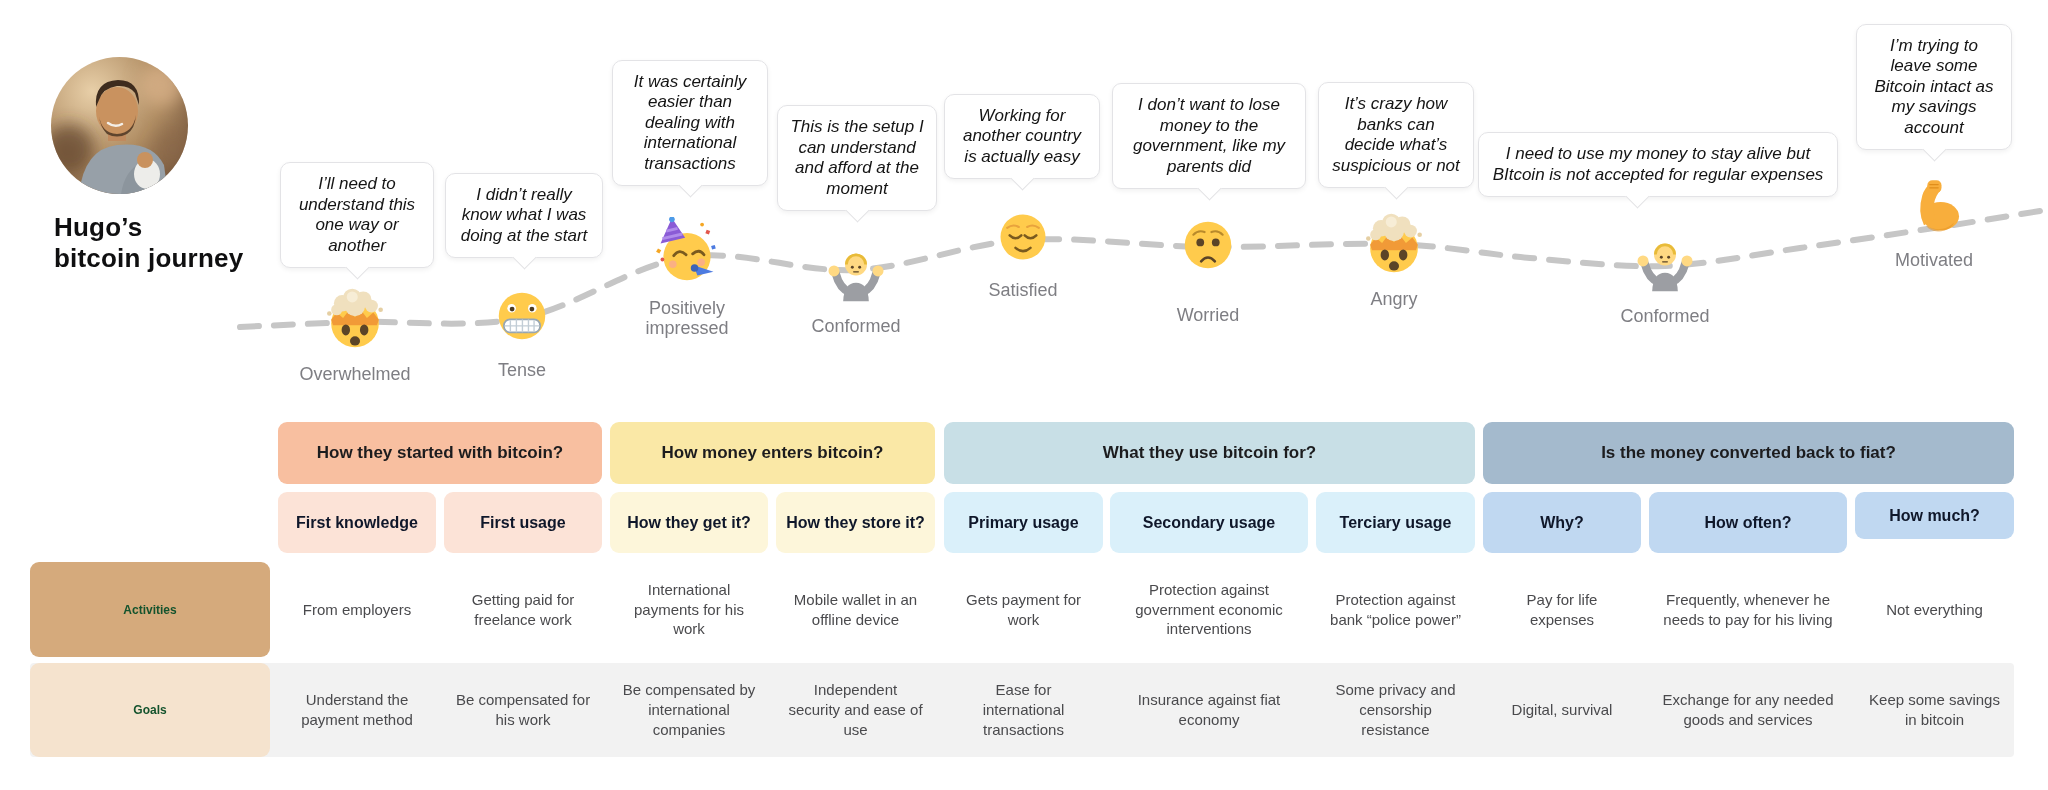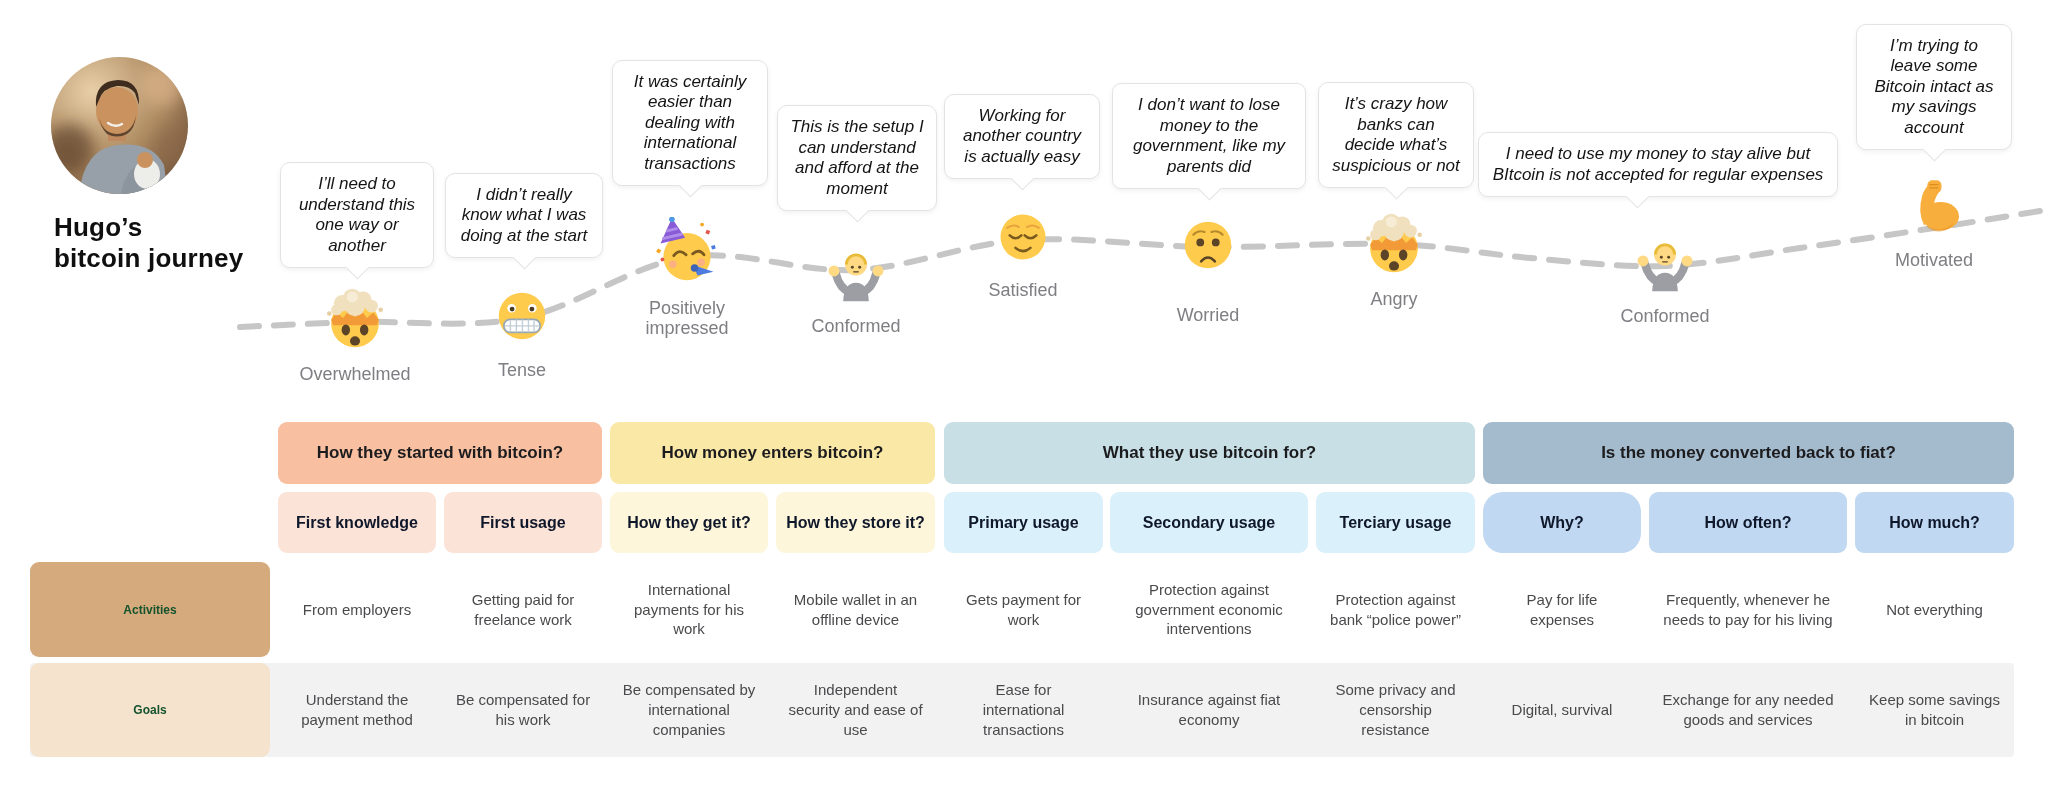--- a/index.html
+++ b/index.html
@@ -200,23 +200,23 @@
       <div class="cell subcol" style="left: 278px; width: 158px; top: 492px; height: 61px; background: rgb(252, 227, 215);">First knowledge</div>
       <div class="cell subcol" style="left: 444px; width: 158px; top: 492px; height: 61px; background: rgb(252, 227, 215);">First usage</div>
       <div class="cell phase" style="left: 610px; width: 325px; top: 422px; height: 62px; background: rgb(250, 232, 166);">How money enters bitcoin?</div>
       <div class="cell subcol" style="left: 610px; width: 158px; top: 492px; height: 61px; background: rgb(253, 246, 218);">How they get it?</div>
       <div class="cell subcol" style="left: 776px; width: 159px; top: 492px; height: 61px; background: rgb(253, 246, 218);">How they store it?</div>
       <div class="cell phase" style="left: 944px; width: 531px; top: 422px; height: 62px; background: rgb(200, 223, 230);">What they use bitcoin for?</div>
       <div class="cell subcol" style="left: 944px; width: 159px; top: 492px; height: 61px; background: rgb(218, 240, 250);">Primary usage</div>
       <div class="cell subcol" style="left: 1110px; width: 198px; top: 492px; height: 61px; background: rgb(218, 240, 250);">Secondary usage</div>
       <div class="cell subcol" style="left: 1316px; width: 159px; top: 492px; height: 61px; background: rgb(218, 240, 250);">Terciary usage</div>
       <div class="cell phase" style="left: 1483px; width: 531px; top: 422px; height: 62px; background: rgb(164, 186, 205);">Is the money converted back to fiat?</div>
-      <div class="cell subcol" style="left: 1483px; width: 158px; top: 492px; height: 61px; background: rgb(192, 216, 241); border-radius: 20px;">Why?</div>
+      <div class="cell subcol" style="left: 1483px; width: 158px; top: 492px; height: 61px; background: rgb(192, 216, 241);">Why?</div>
       <div class="cell subcol" style="left: 1649px; width: 198px; top: 492px; height: 61px; background: rgb(192, 216, 241);">How often?</div>
-      <div class="cell subcol" style="left: 1855px; width: 159px; top: 492px; height: 61px; background: rgb(192, 216, 241);">How much?</div>
+      <div class="cell subcol" style="left: 1855px; width: 159px; top: 492px; height: 47px; background: rgb(192, 216, 241);">How much?</div>
       <div class="cell rowlabel" style="left: 30px; width: 240px; top: 562px; height: 95px; background: rgb(213, 170, 124);">Activities</div>
       <div class="cell bodycell" style="left: 278px; width: 158px; top: 562px; height: 95px;">From employers</div>
       <div class="cell bodycell" style="left: 444px; width: 158px; top: 562px; height: 95px;">Getting paid for freelance work</div>
       <div class="cell bodycell" style="left: 610px; width: 158px; top: 562px; height: 95px;">International payments for his work</div>
       <div class="cell bodycell" style="left: 776px; width: 159px; top: 562px; height: 95px;">Mobile wallet in an offline device</div>
       <div class="cell bodycell" style="left: 944px; width: 159px; top: 562px; height: 95px;">Gets payment for work</div>
       <div class="cell bodycell" style="left: 1110px; width: 198px; top: 562px; height: 95px;">Protection against government economic interventions</div>
       <div class="cell bodycell" style="left: 1316px; width: 159px; top: 562px; height: 95px;">Protection against bank “police power”</div>
       <div class="cell bodycell" style="left: 1483px; width: 158px; top: 562px; height: 95px;">Pay for life expenses</div>
       <div class="cell bodycell" style="left: 1649px; width: 198px; top: 562px; height: 95px;">Frequently, whenever he needs to pay for his living</div>

